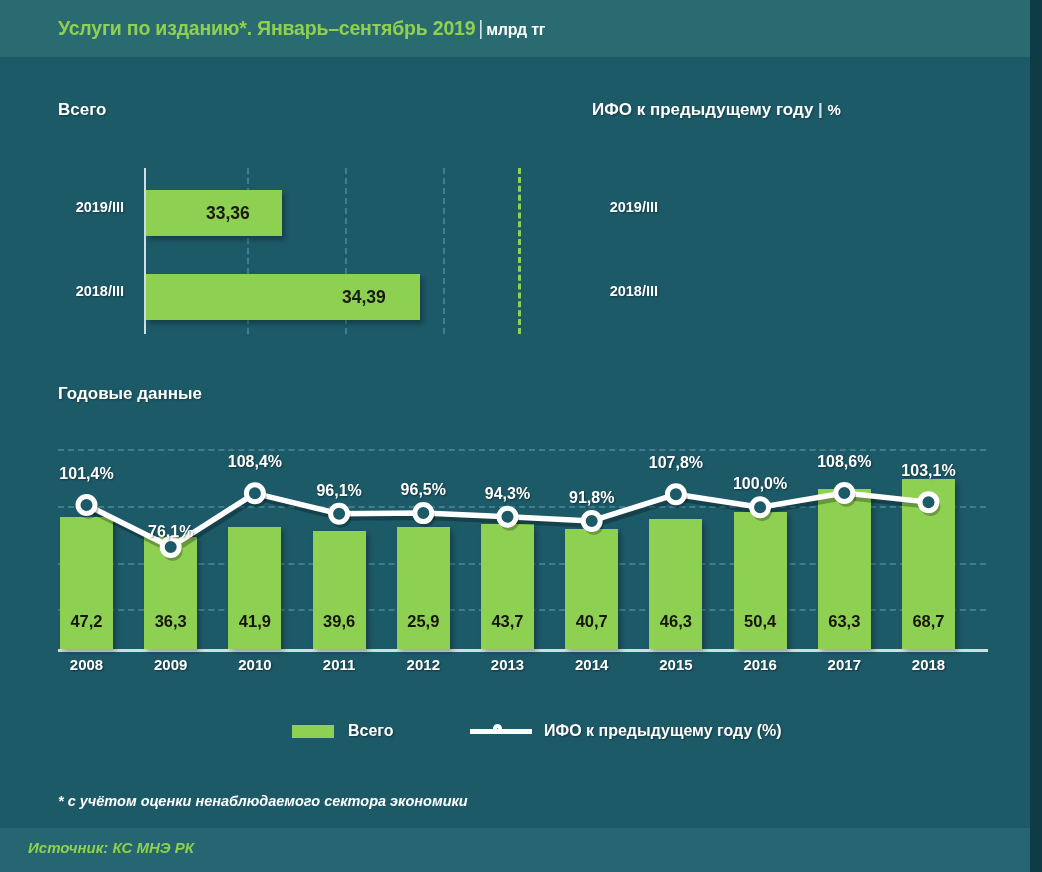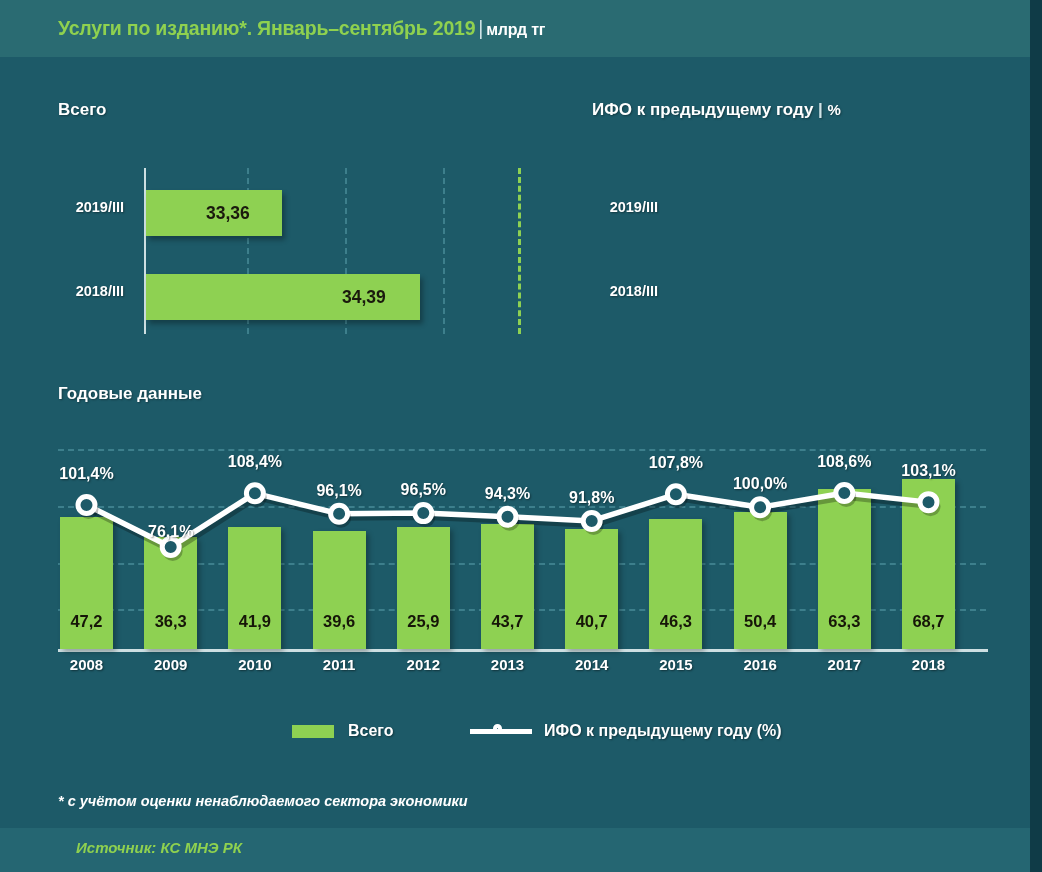--- a/index.html
+++ b/index.html
@@ -241,21 +241,20 @@
   }
   #source-text {
     position: absolute;
     left: 28px;
     top: 839px;
     color: #8fd14f;
     font-size: 15px;
     font-weight: bold;
     font-style: italic;
     white-space: nowrap;
-    margin-left: 48px;
   }
   #logo {
     position: absolute;
     right: 22px;
     top: 836px;
     height: 30px;
     display: flex;
     align-items: center;
     gap: 6px;
   }

